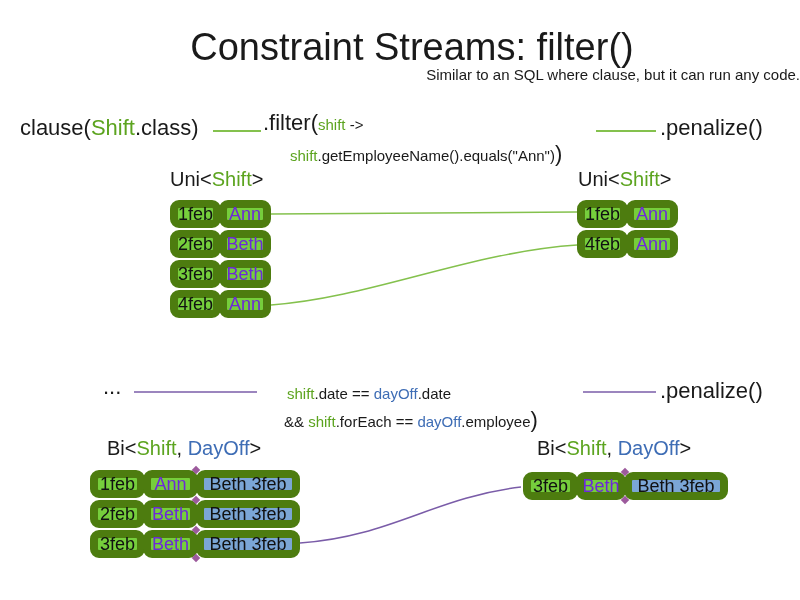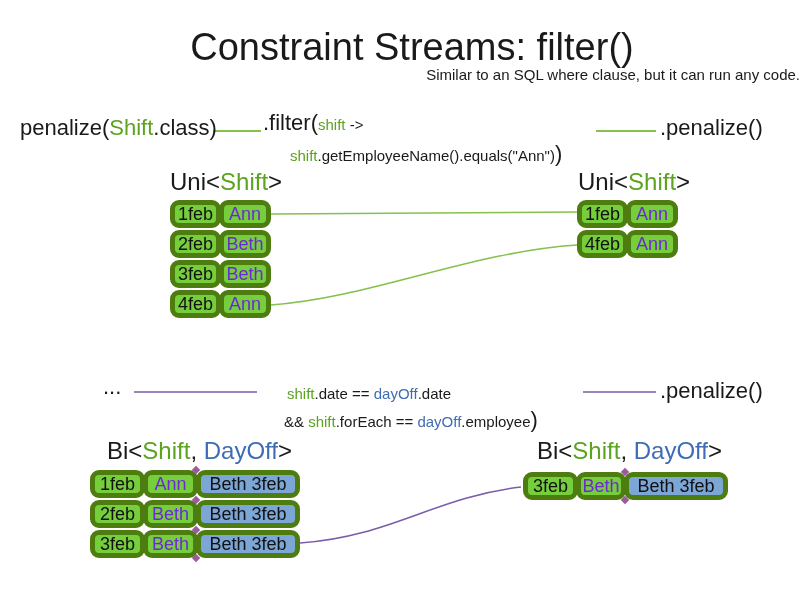--- a/index.html
+++ b/index.html
@@ -6,24 +6,24 @@
   .slide{position:relative;width:800px;height:600px;background:#ffffff;overflow:hidden;
          font-family:"Liberation Sans",sans-serif;color:#1a1a1a}
   .abs{position:absolute;white-space:nowrap}
   .title{position:absolute;top:14px;left:0;width:100%;text-align:center;
          font-size:38px;font-weight:400;margin:12px}
   .subtitle{position:absolute;top:66px;left:0;width:100%;text-align:right;font-size:15px}
   .code-lg{font-size:22px}
   .code-sm{font-size:15px}
   .green{color:#5ca41f}
   .blue{color:#3e6db5}
-  .type-label{font-size:24px}
+  .type-label{font-size:20px}
   .overlay{position:absolute;left:0;top:0;width:800px;height:600px;pointer-events:none}
   .row{position:absolute;display:flex}
-  .chip{height:28px;box-sizing:border-box;border:5px solid #4d7c0f;border-radius:9px;
+  .chip{height:28px;box-sizing:border-box;border:8px solid #4d7c0f;border-radius:9px;
         background:#76ce3c;display:flex;align-items:center;justify-content:center;
         font-size:18px;color:#111;white-space:nowrap}
   .chip + .chip{margin-left:-2px}
   .chip.name{color:#6d28d9}
   .chip.pair{background:#7ba6d6;color:#111}
   .diamond{position:absolute;width:6px;height:6px;background:#9c5a9c;transform:rotate(45deg)}
 </style>
 </head>
 <body>
 
@@ -35,21 +35,21 @@
     <line x1="271" y1="214" x2="577" y2="212" stroke-width="1.6" stroke="#84c14d"></line>
     <path d="M 271 305 C 370 298 470 252 577 245" fill="none" stroke-width="1.6" stroke="#84c14d"></path>
     <line x1="134" y1="392" x2="257" y2="392" stroke-width="1.5" stroke="#7a5ca8"></line>
     <line x1="583" y1="392" x2="656" y2="392" stroke-width="1.5" stroke="#7a5ca8"></line>
     <path d="M 300 543 C 390 537 435 497 521 487" fill="none" stroke-width="1.5" stroke="#7a5ca8"></path>
   </svg>
 
   <h1 class="title">Constraint Streams: filter()</h1>
   <div class="subtitle">Similar to an SQL where clause, but it can run any code.</div>
 
-  <div class="abs code-lg" style="left:20px;top:115px"><span>penalize(</span><span class="green">Shift</span><span>.class)</span></div>
+  <div class="abs code-lg" style="left:20px;top:115px"><span>clause(</span><span class="green">Shift</span><span>.class)</span></div>
 
   <div class="abs" style="left:263px;top:110px"><span class="code-lg">.filter(</span><span class="code-sm green">shift</span><span class="code-sm"> -&gt;</span></div>
 
   <div class="abs" style="left:290px;top:141px"><span class="code-sm green">shift</span><span class="code-sm">.getEmployeeName().equals("Ann")</span><span class="code-lg">)</span></div>
 
   <div class="abs code-lg" style="left:660px;top:115px">.penalize()</div>
 
   <div class="abs type-label" style="left:170px;top:168px"><span>Uni&lt;</span><span class="green">Shift</span><span>&gt;</span></div>
   <div class="abs type-label" style="left:578px;top:168px"><span>Uni&lt;</span><span class="green">Shift</span><span>&gt;</span></div>
 

